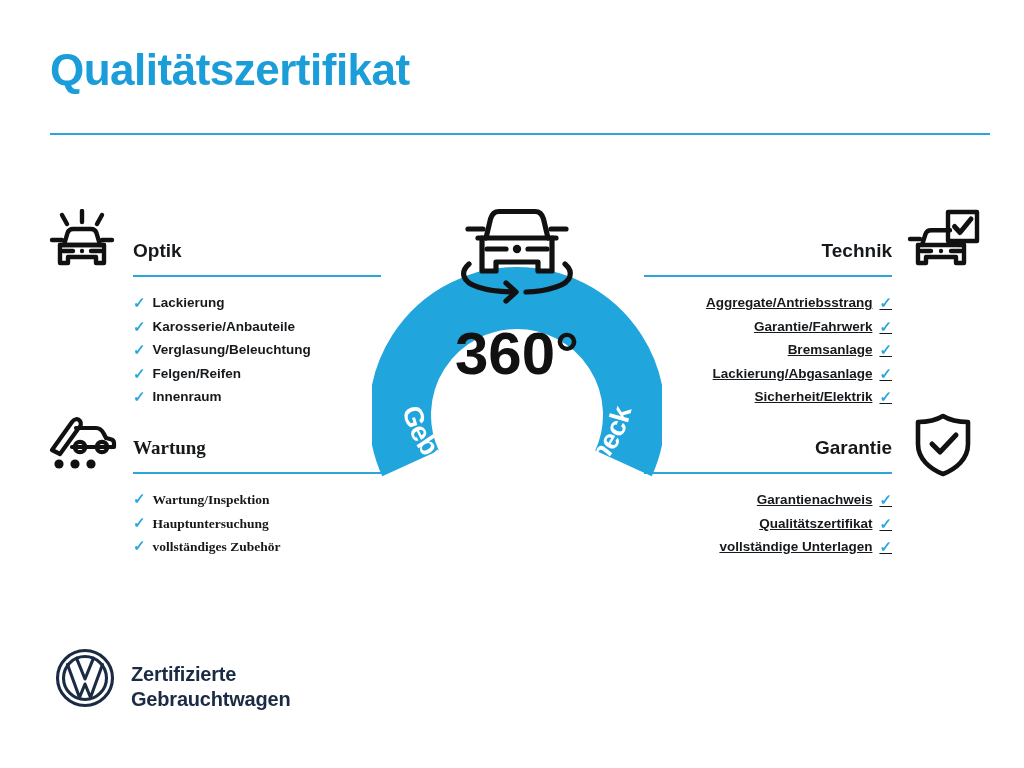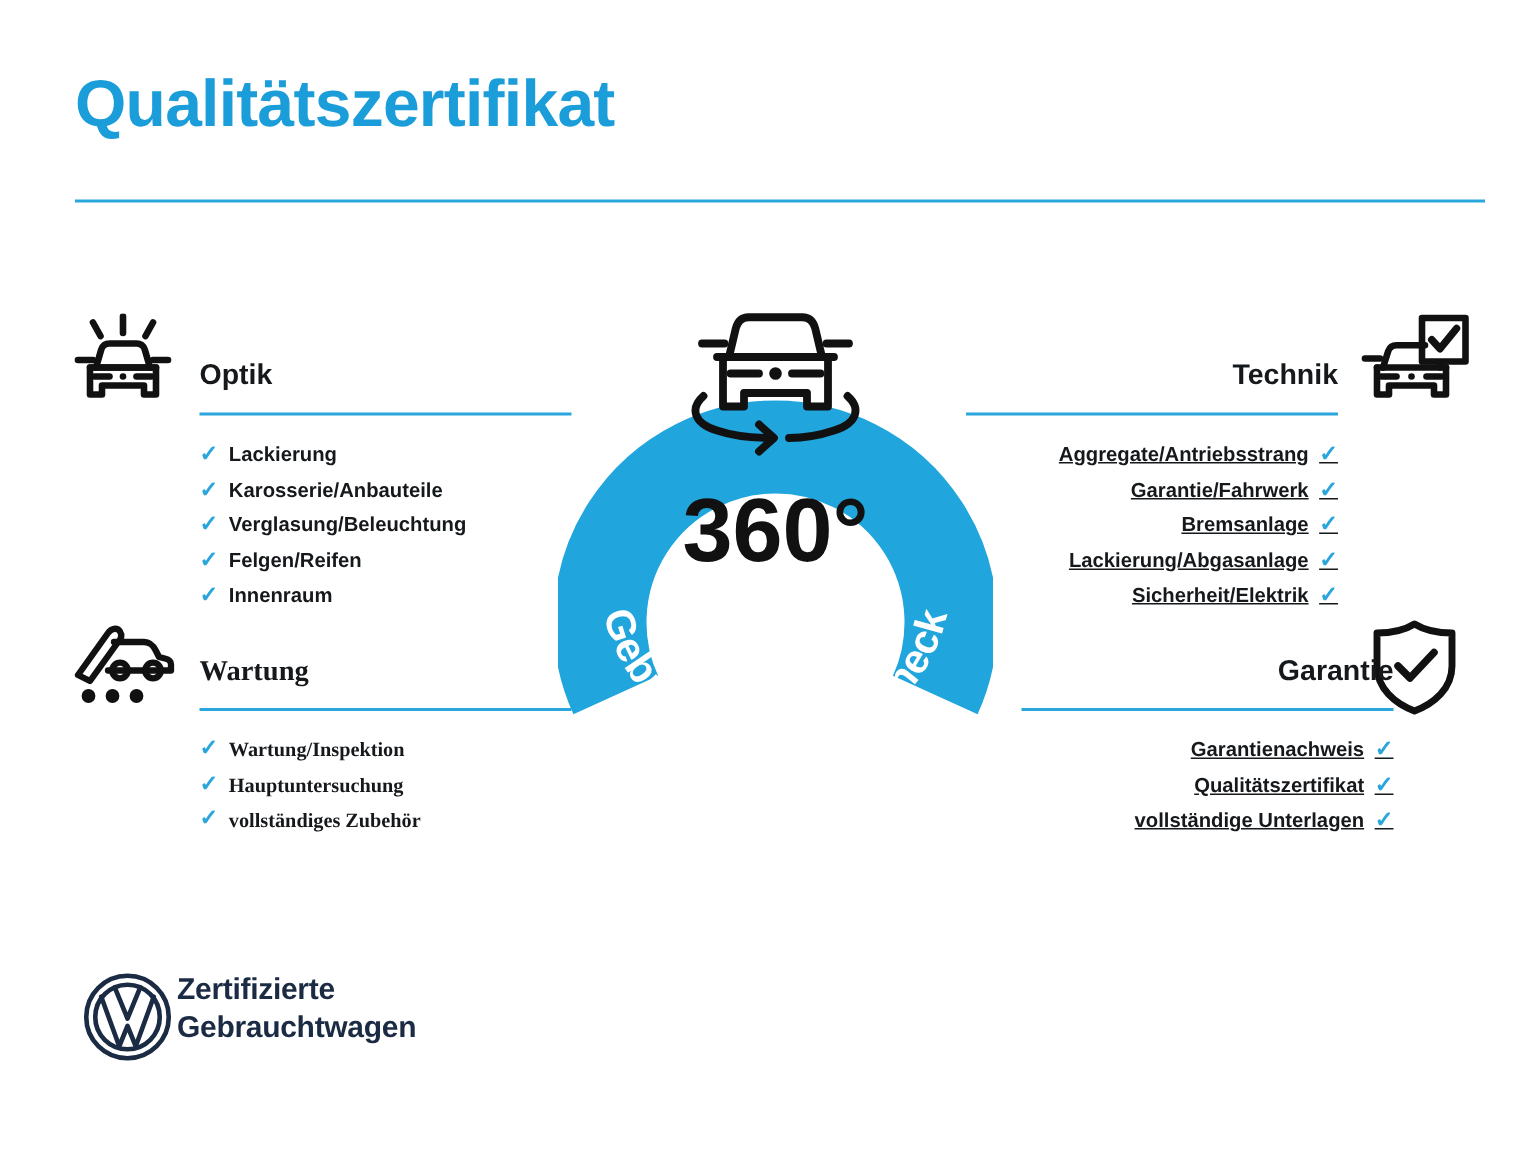--- a/index.html
+++ b/index.html
@@ -95,21 +95,21 @@
   .block.left .items li { justify-content: flex-start; }
 
   
   .block.right { text-align: right; }
   .block.right .block-title { text-align: right; }
   .block.right .items li { justify-content: flex-end; text-decoration: underline; }
 
   #block-optik    { left: 133px; top: 238px; width: 248px; }
   #block-wartung  { left: 133px; top: 435px; width: 248px; font-family: Liberation Serif, serif; }
   #block-technik  { left: 644px; top: 238px; width: 248px; }
-  #block-garantie { left: 681px; top: 435px; width: 248px; }
+  #block-garantie { left: 644px; top: 435px; width: 248px; }
 
   
   .side-icon {
     position: absolute;
   }
   #icon-optik    { left: 46px;  top: 209px; }
   #icon-wartung  { left: 46px;  top: 414px; }
   #icon-technik  { left: 906px; top: 209px; }
   #icon-garantie { left: 913px; top: 413px; }
 
@@ -121,22 +121,22 @@
     width: 290px;
     height: 320px;
   }
 
   
   #footer-logo {
     position: absolute;
     left: 55px;
     top: 648px;
     display: flex;
-    align-items: flex-start;
-    gap: 3px;
+    align-items: flex-end;
+    gap: 16px;
   }
   .vw-wordmark {
     font-size: 20px;
     font-weight: bold;
     color: #1b2b44;
     line-height: 25px;
     letter-spacing: -0.2px;
   }
   .vw-wordmark div { white-space: nowrap; }
 </style>

